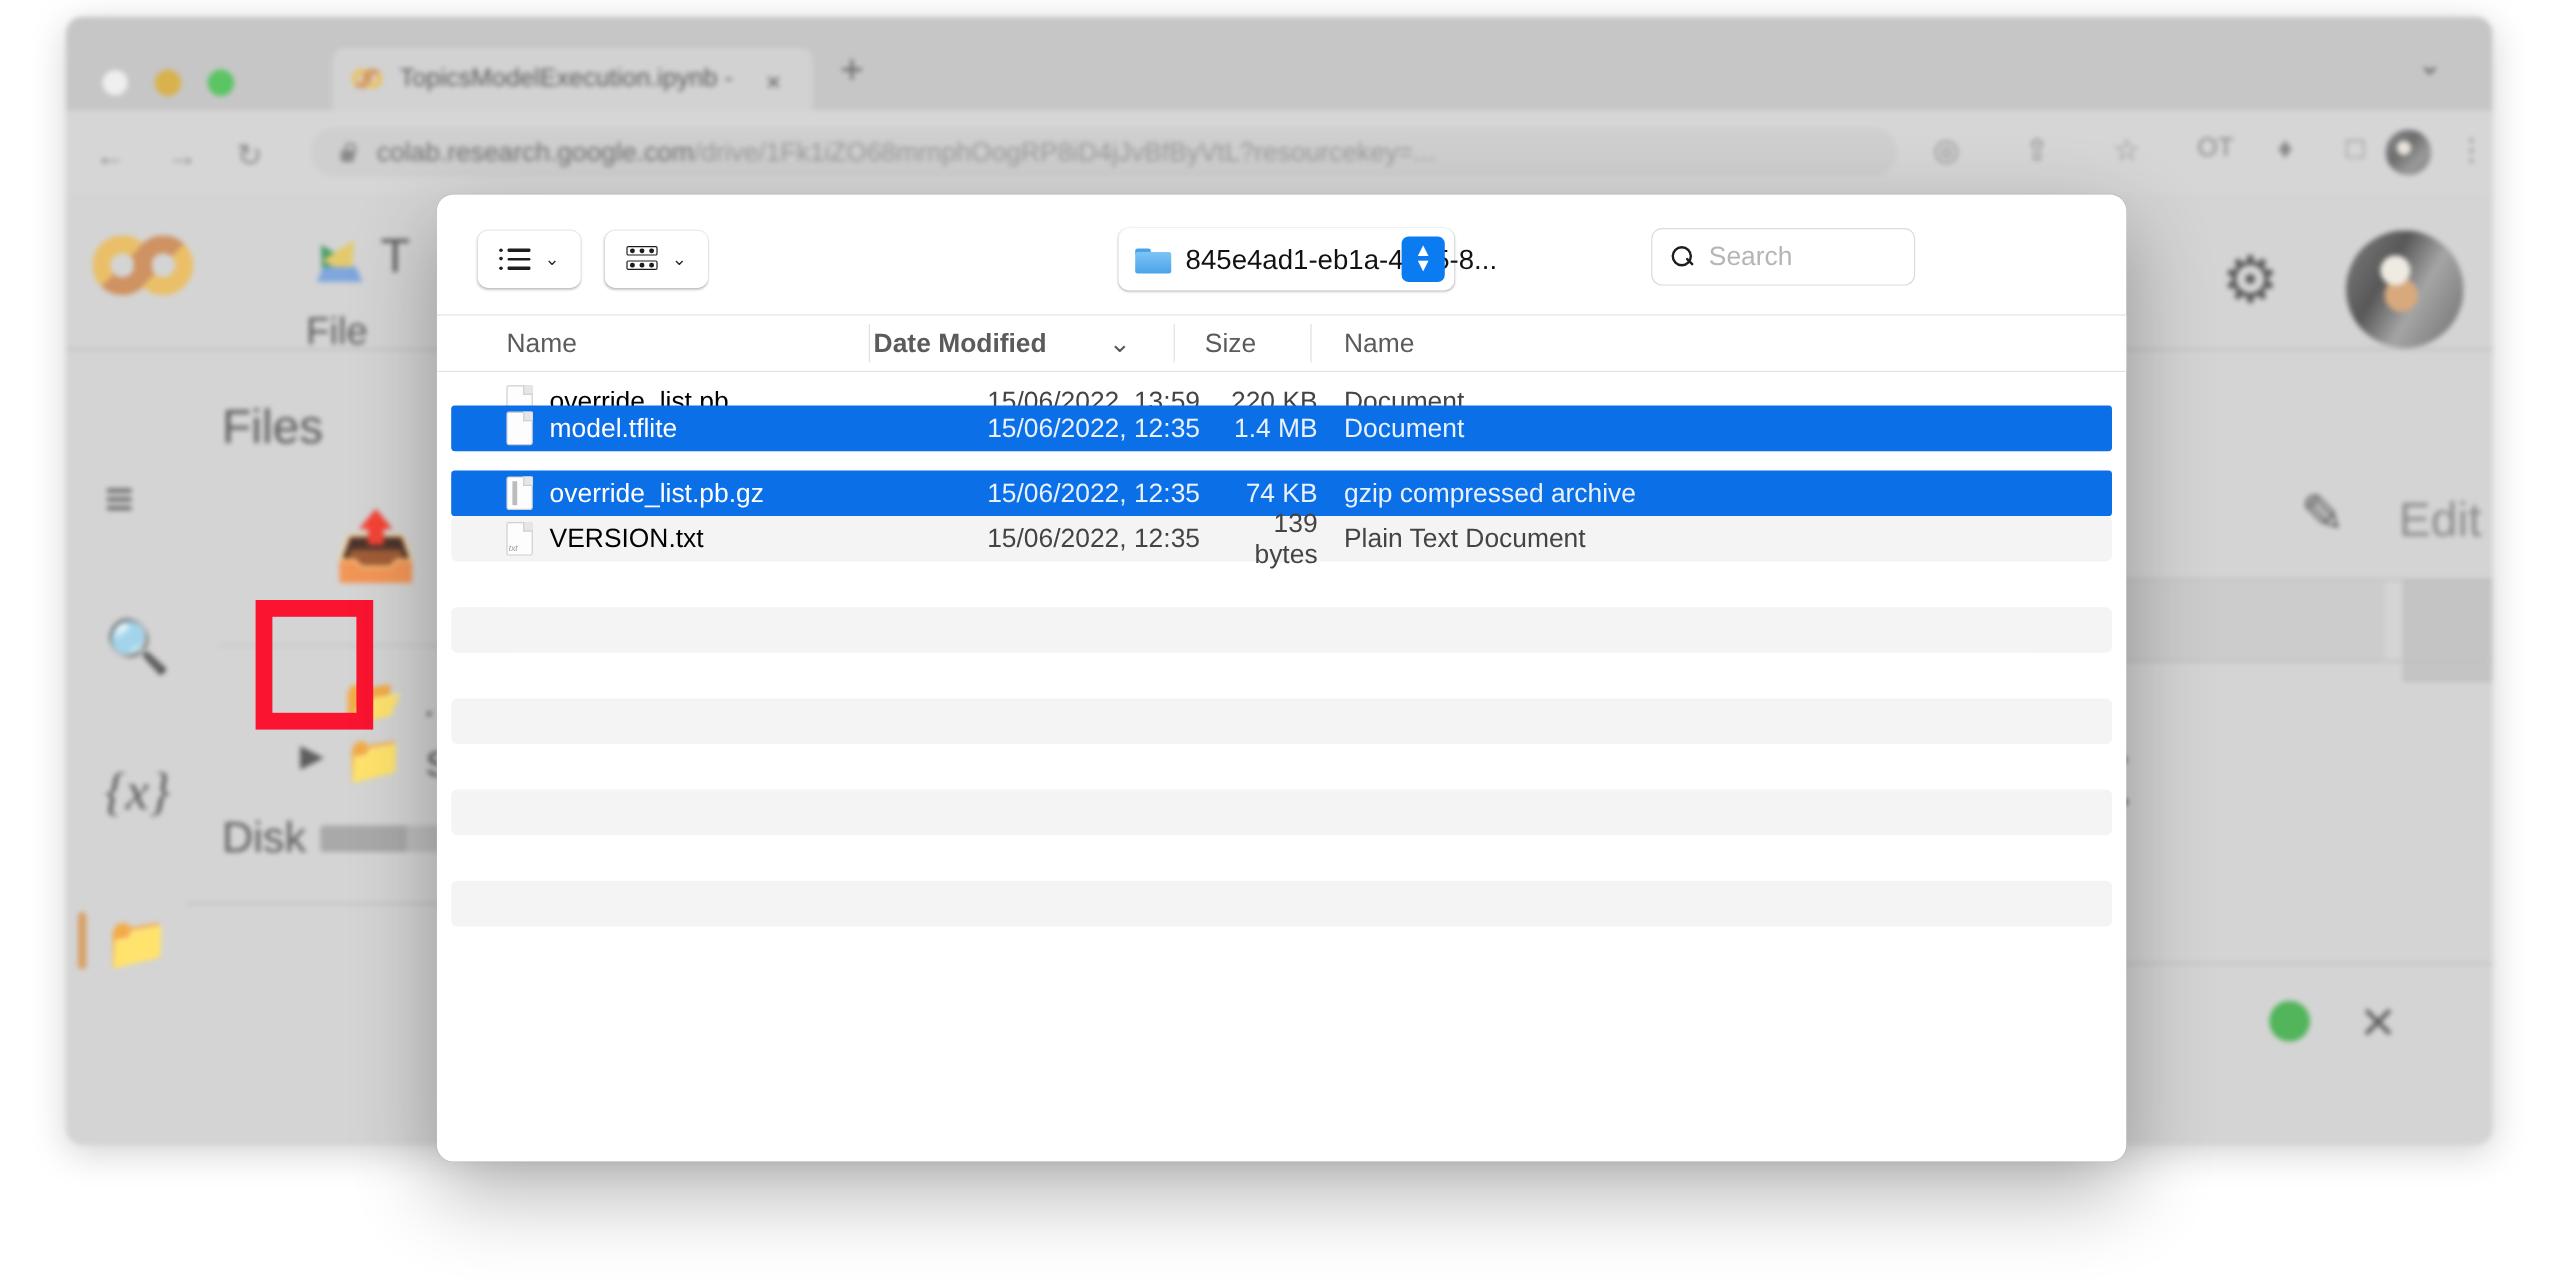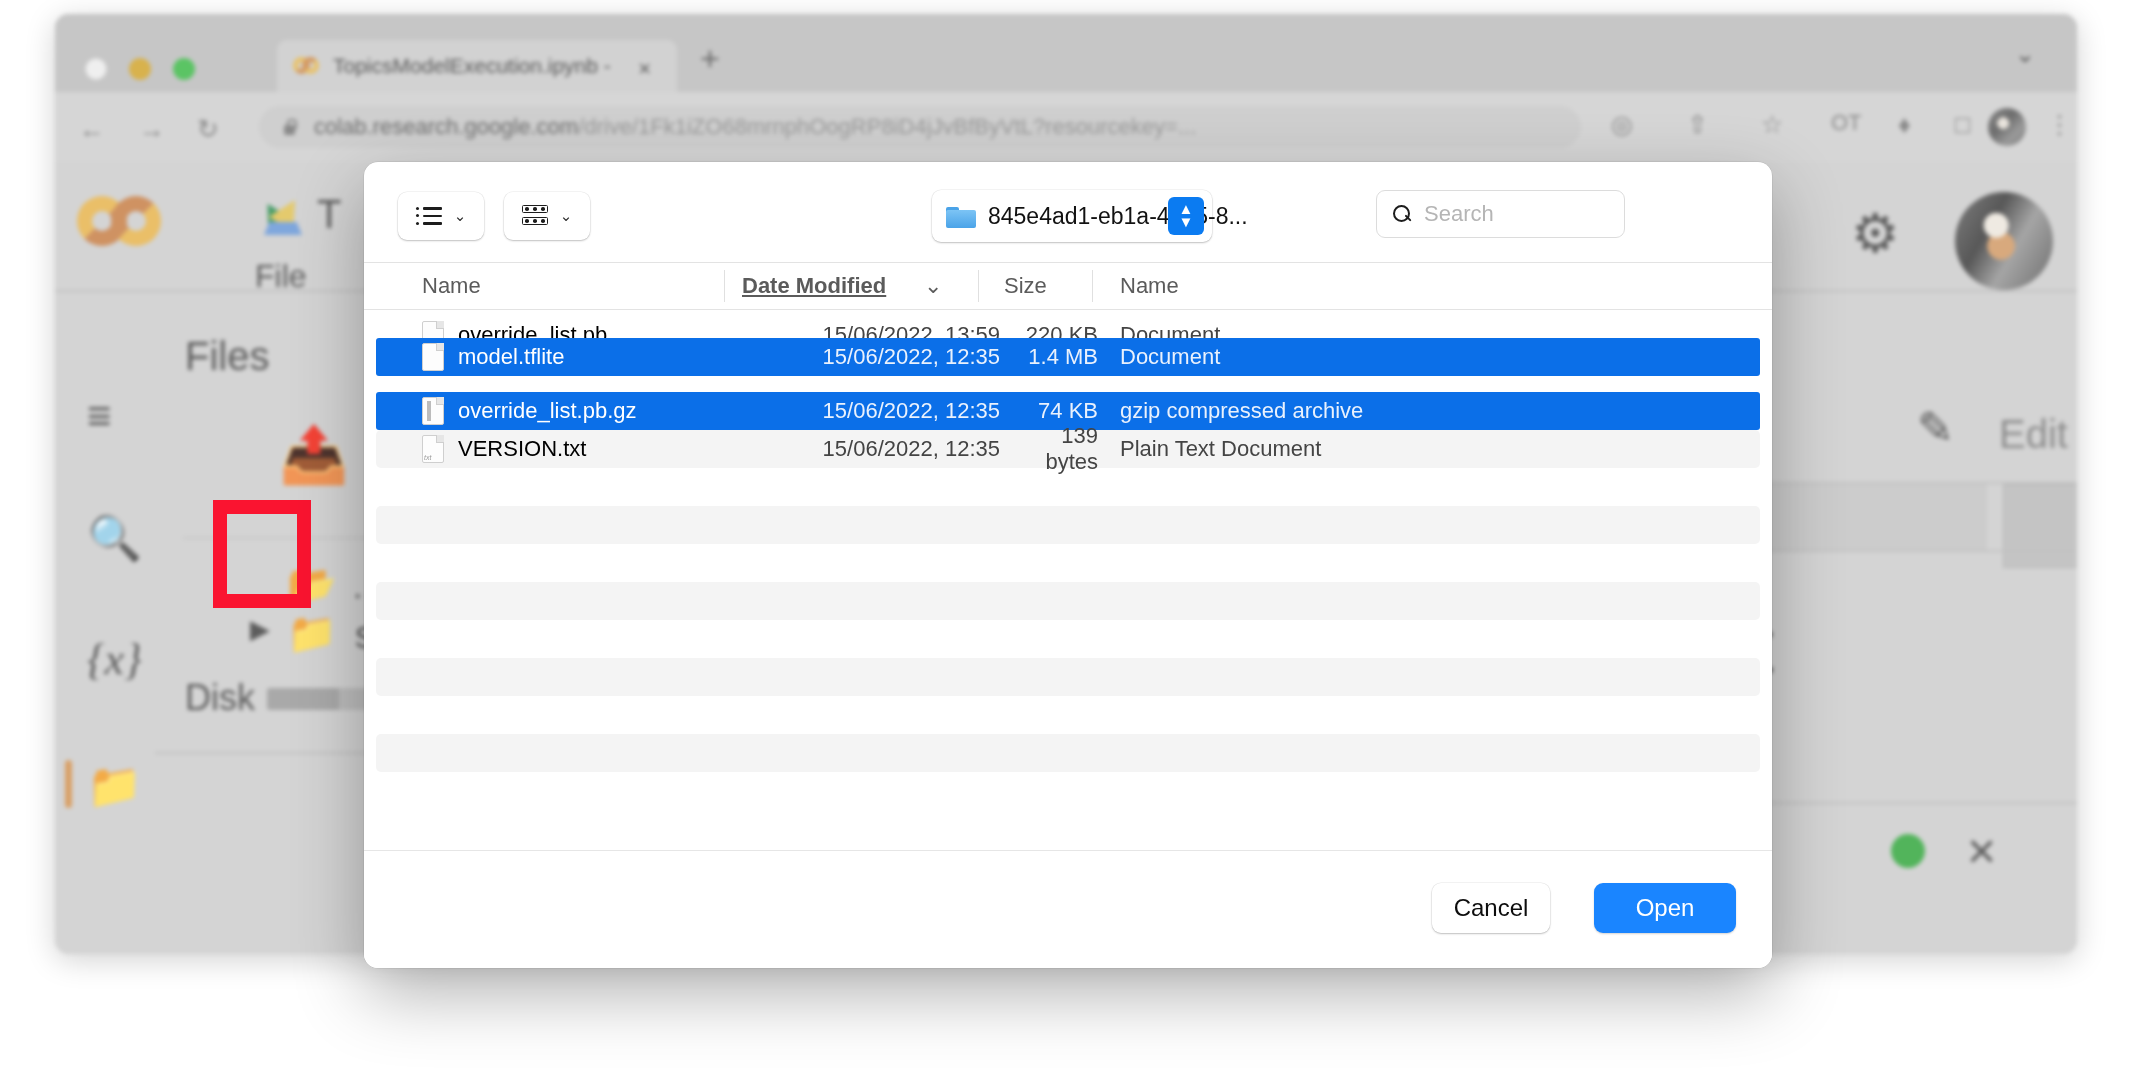--- a/index.html
+++ b/index.html
@@ -204,39 +204,39 @@
   .folder-ic:after { content:""; position:absolute; left:0; top:6px; width:30px; height:18px; background:linear-gradient(180deg,#7cc4f5,#4aa3e8); border-radius:2px; }
   .path-lbl { font-size:23px; color:#121212; white-space:nowrap; }
   .stepper {
     position:absolute; right:8px; top:7px; width:36px; height:38px;
     background:#0b7bf1; border-radius:6px; color:#fff;
     display:flex; flex-direction:column; align-items:center; justify-content:center; line-height:0.85;
     font-size:15px;
   }
 
   .searchbox {
-    position:absolute; left:1012px; top:28px; width:249px; height:48px;
+    position:absolute; left:1012px; top:28px; width:220px; height:48px;
     border:1px solid #dcdcdc; border-radius:9px; background:#fff;
     display:flex; align-items:center; padding-left:16px; gap:12px;
   }
   .mag { width:19px; height:19px; position:relative; flex:0 0 auto; }
   .mag:before { content:""; position:absolute; left:0; top:0; width:13px; height:13px; border:2.2px solid #1d1d1d; border-radius:50%; }
   .mag:after { content:""; position:absolute; left:11px; top:12px; width:8px; height:2.2px; background:#1d1d1d; border-radius:2px; transform:rotate(45deg); }
   .search-ph { font-size:22px; color:#b5b5b5; }
 
   
   .colhead {
     position:absolute; left:0; top:100px; width:100%; height:48px;
     border-top:1px solid #e3e3e3; border-bottom:1px solid #e3e3e3;
     background:#ffffff;
   }
   .colhead .cell { position:absolute; top:0; height:46px; display:flex; align-items:center; font-size:22px; color:#5b5b5b; }
   .colhead .sep { position:absolute; top:7px; width:1px; height:32px; background:#e0e0e0; }
   .c-name { left:58px; }
-  .c-date { left:378px; font-weight:bold; color:#111;text-decoration:underline; }
+  .c-date { left:364px; font-weight:bold; color:#111; }
   .c-date-chev { left:560px; font-size:16px; color:#6b6b6b; }
   .c-size { left:640px; }
   .c-kind { left:756px; }
 
   
   .rows { position:absolute; left:0; top:148px; width:100%; bottom:0; }
   .row { position:absolute; left:12px; width:1384px; height:38px; display:flex; align-items:center; font-size:22px; }
   .row.striped { background:#f4f4f4; border-radius:5px; }
   .row.sel { background:#0b6fe8; color:#fff; border-radius:3px; }
   .row .nm { position:absolute; left:46px; display:flex; align-items:center; gap:14px; white-space:nowrap; }
@@ -477,19 +477,15 @@
         <span class="sz">139 bytes</span>
         <span class="kd">Plain Text Document</span>
       </div>
 
       <div class="row striped" style="top:196px"></div>
       <div class="row striped" style="top:272px"></div>
       <div class="row striped" style="top:348px"></div>
       <div class="row striped" style="top:424px"></div>
     </div>
 
-    <div class="dlg-foot">
-      <div class="btn btn-cancel">Cancel</div>
-      <div class="btn btn-open">Open</div>
-    </div>
   </div>
 
 </div>
 
 </body></html>

